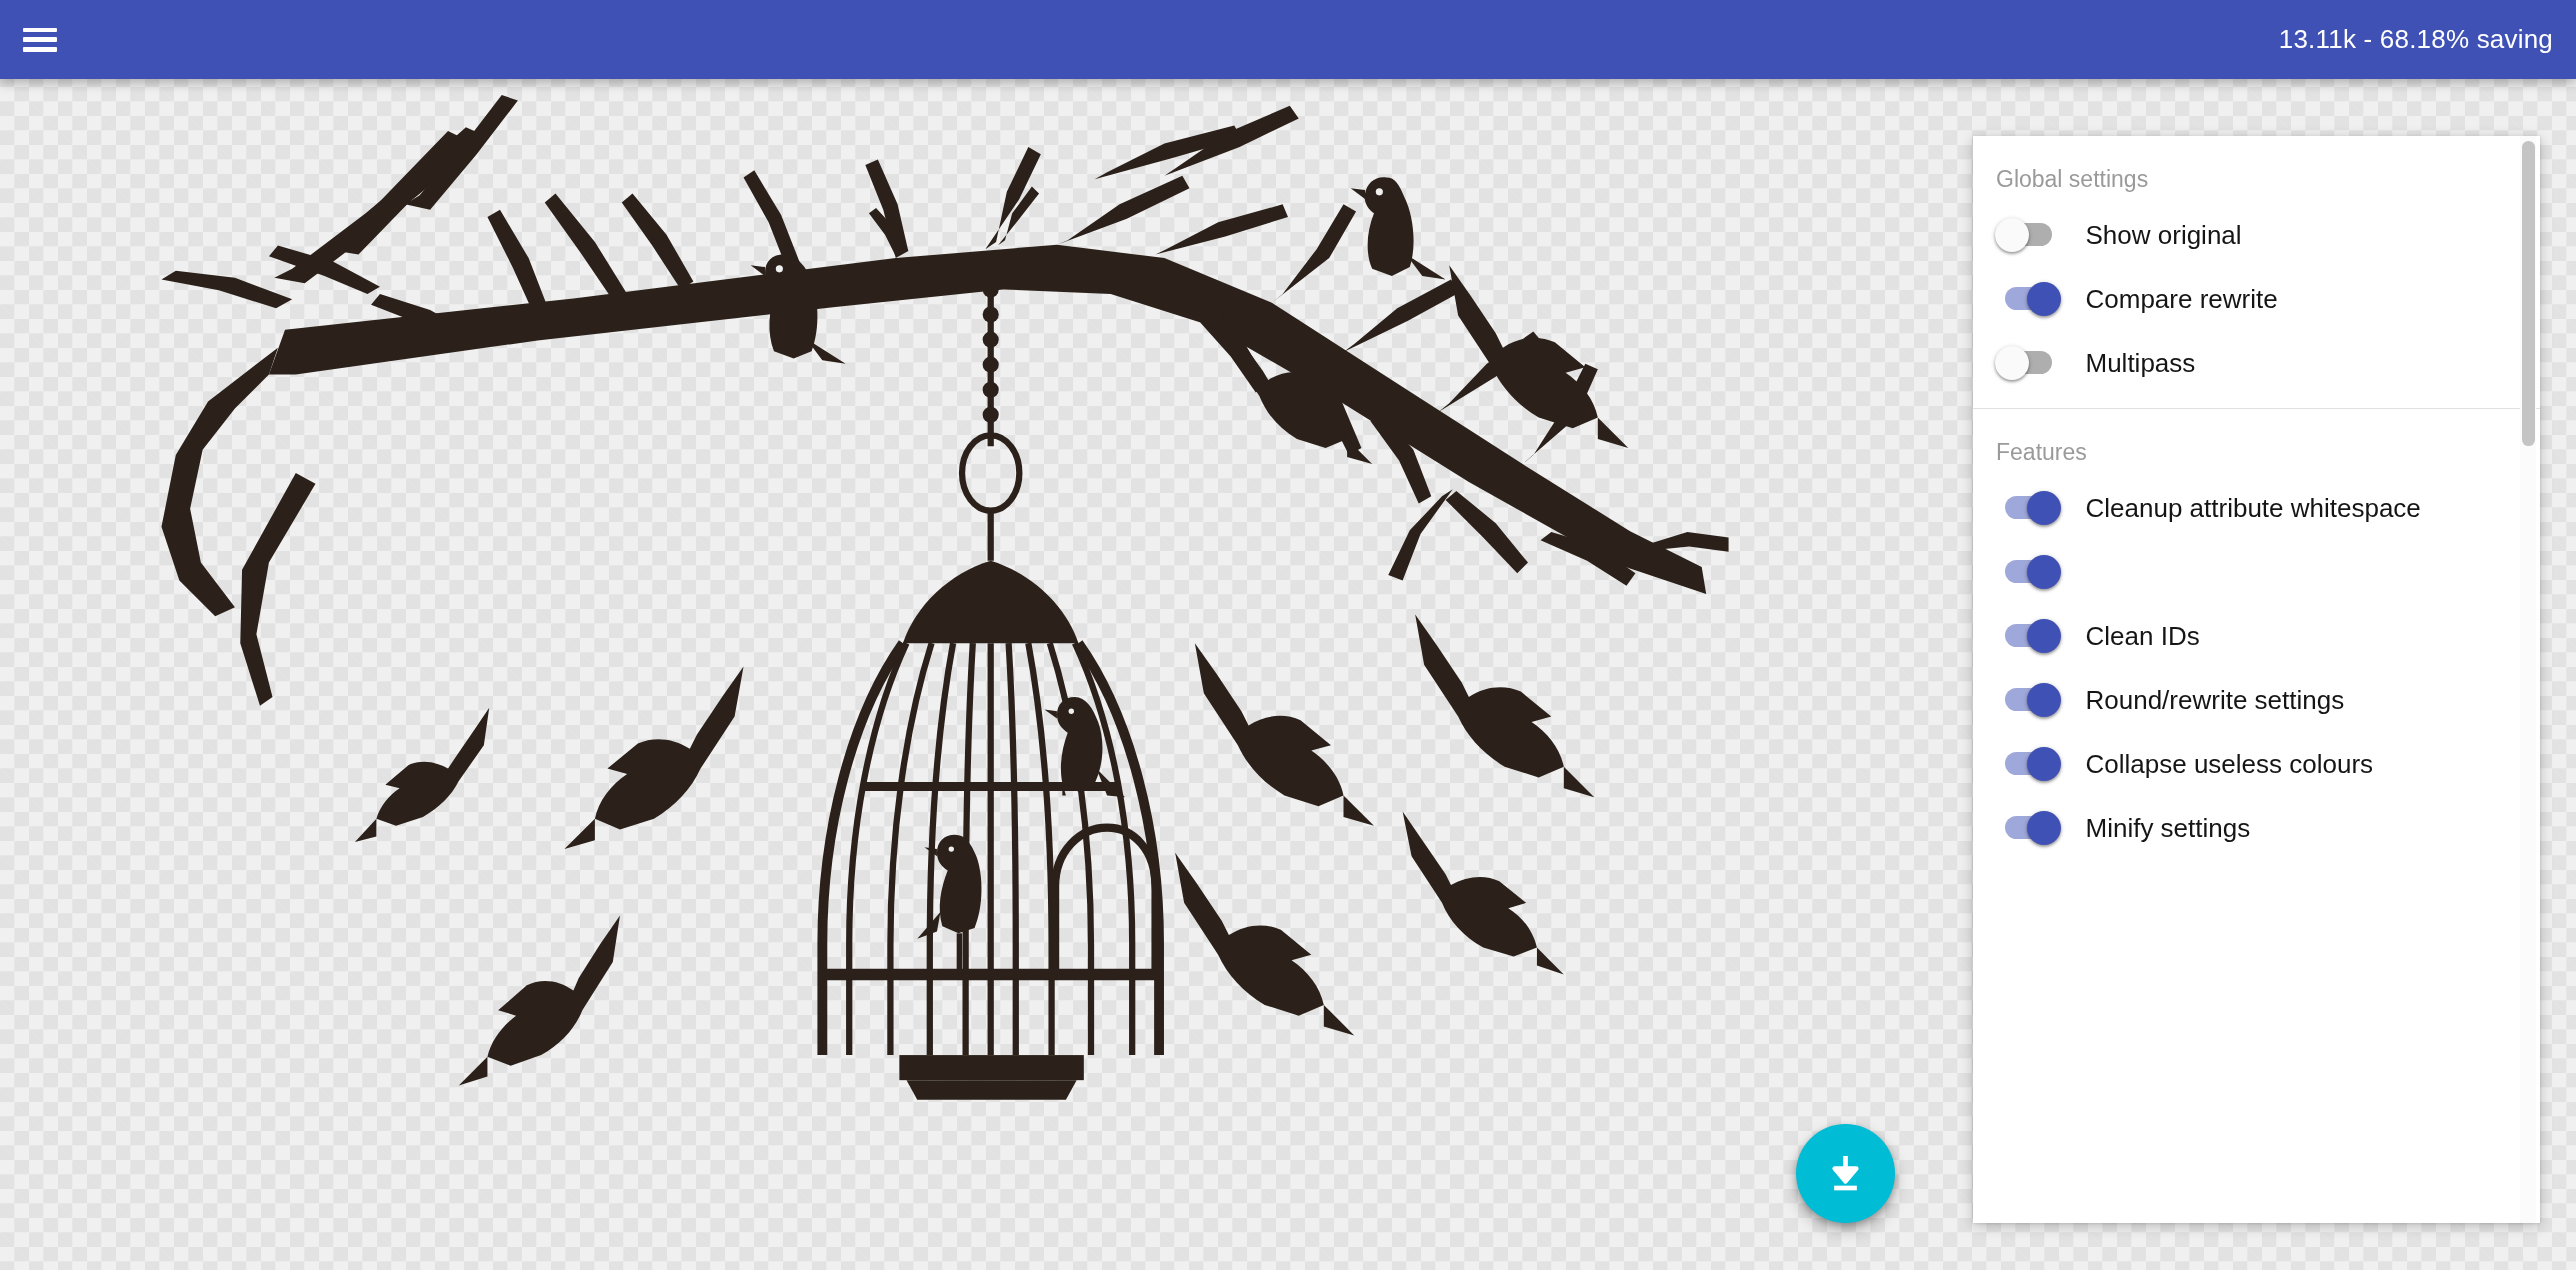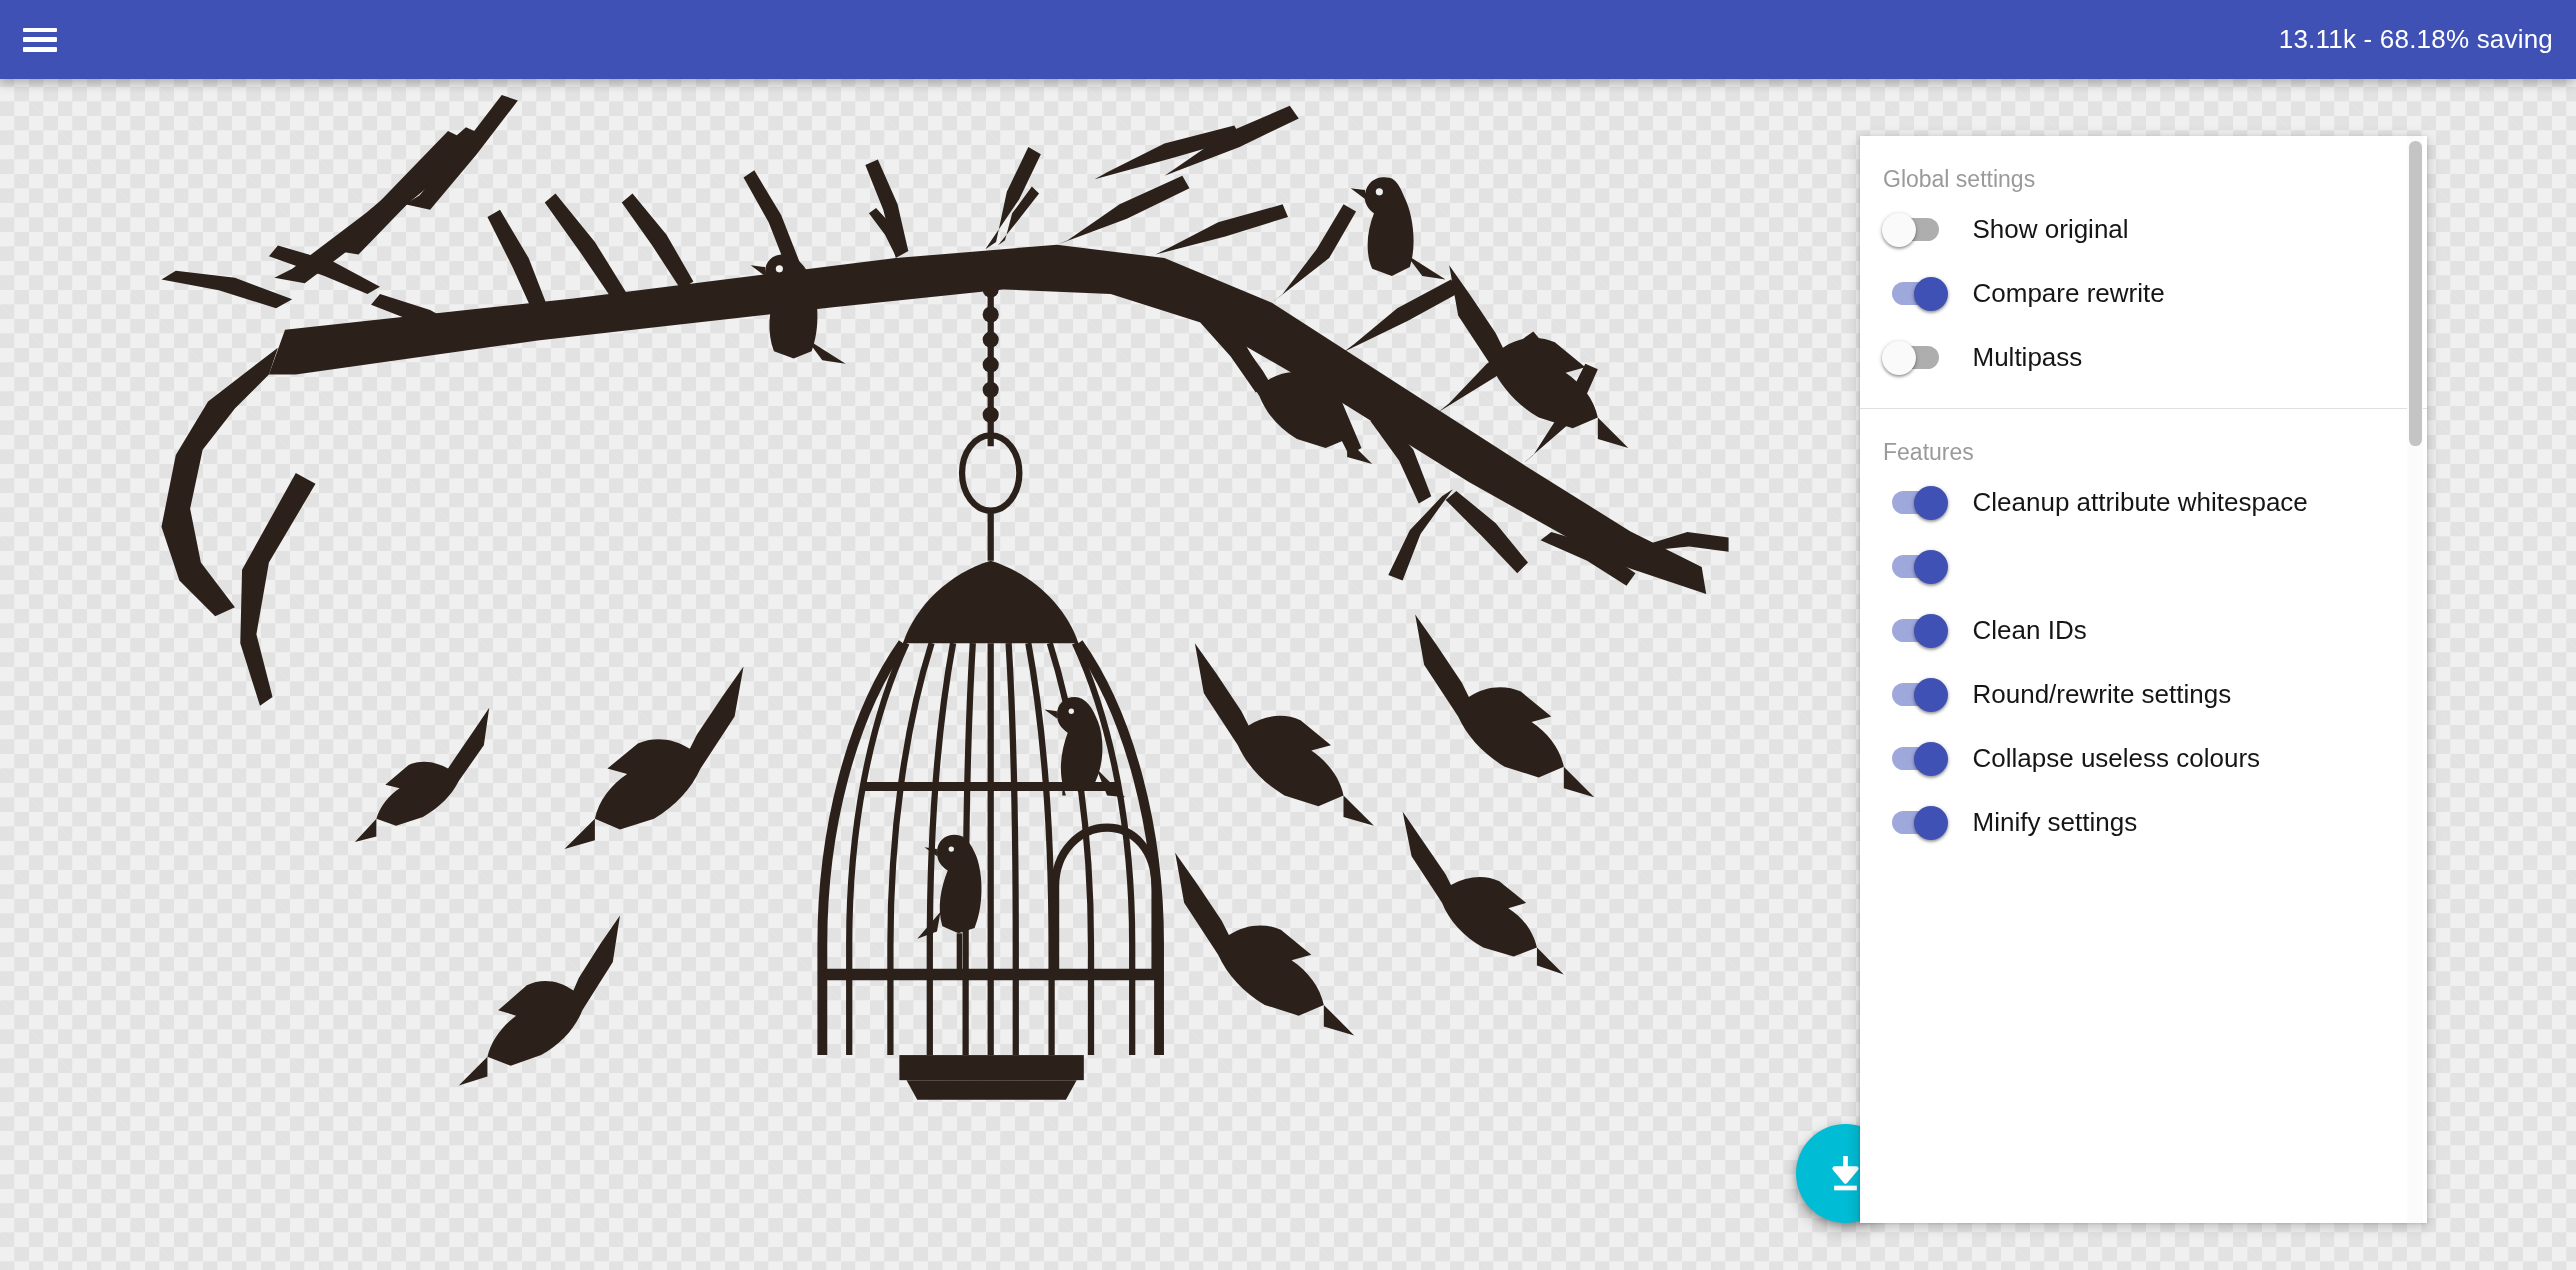--- a/index.html
+++ b/index.html
@@ -85,21 +85,21 @@
     margin-right: 23px;
     color: #ffffff;
     font-size: 26px;
     letter-spacing: 0.2px;
     white-space: nowrap;
   }
 
   
   #settings-panel {
     position: absolute;
-    left: 1860px;
+    left: 1973px;
     top: 136px;
     width: 567px;
     height: 1087px;
     background: #ffffff;
     box-shadow: 0 2.7px 12.5px rgba(0,0,0,0.22), 0 0.9px 2.7px rgba(0,0,0,0.16);
     overflow: hidden;
     z-index: 30;
   }
 
   #panel-scroll {
@@ -118,21 +118,21 @@
 
   .section-title {
     color: #9a9a9a;
     font-size: 23px;
     padding: 29px 0 5.4px 23px;
     line-height: 1.3;
   }
 
   .setting-row {
     display: flex;
-    align-items: flex-start;
+    align-items: flex-end;
     padding: 11.6px 21.5px 11.6px 21.5px;
     min-height: 64px;
     cursor: pointer;
   }
 
   .setting-label {
     font-size: 26px;
     color: #151515;
     line-height: 1.33;
     margin-left: 25px;

